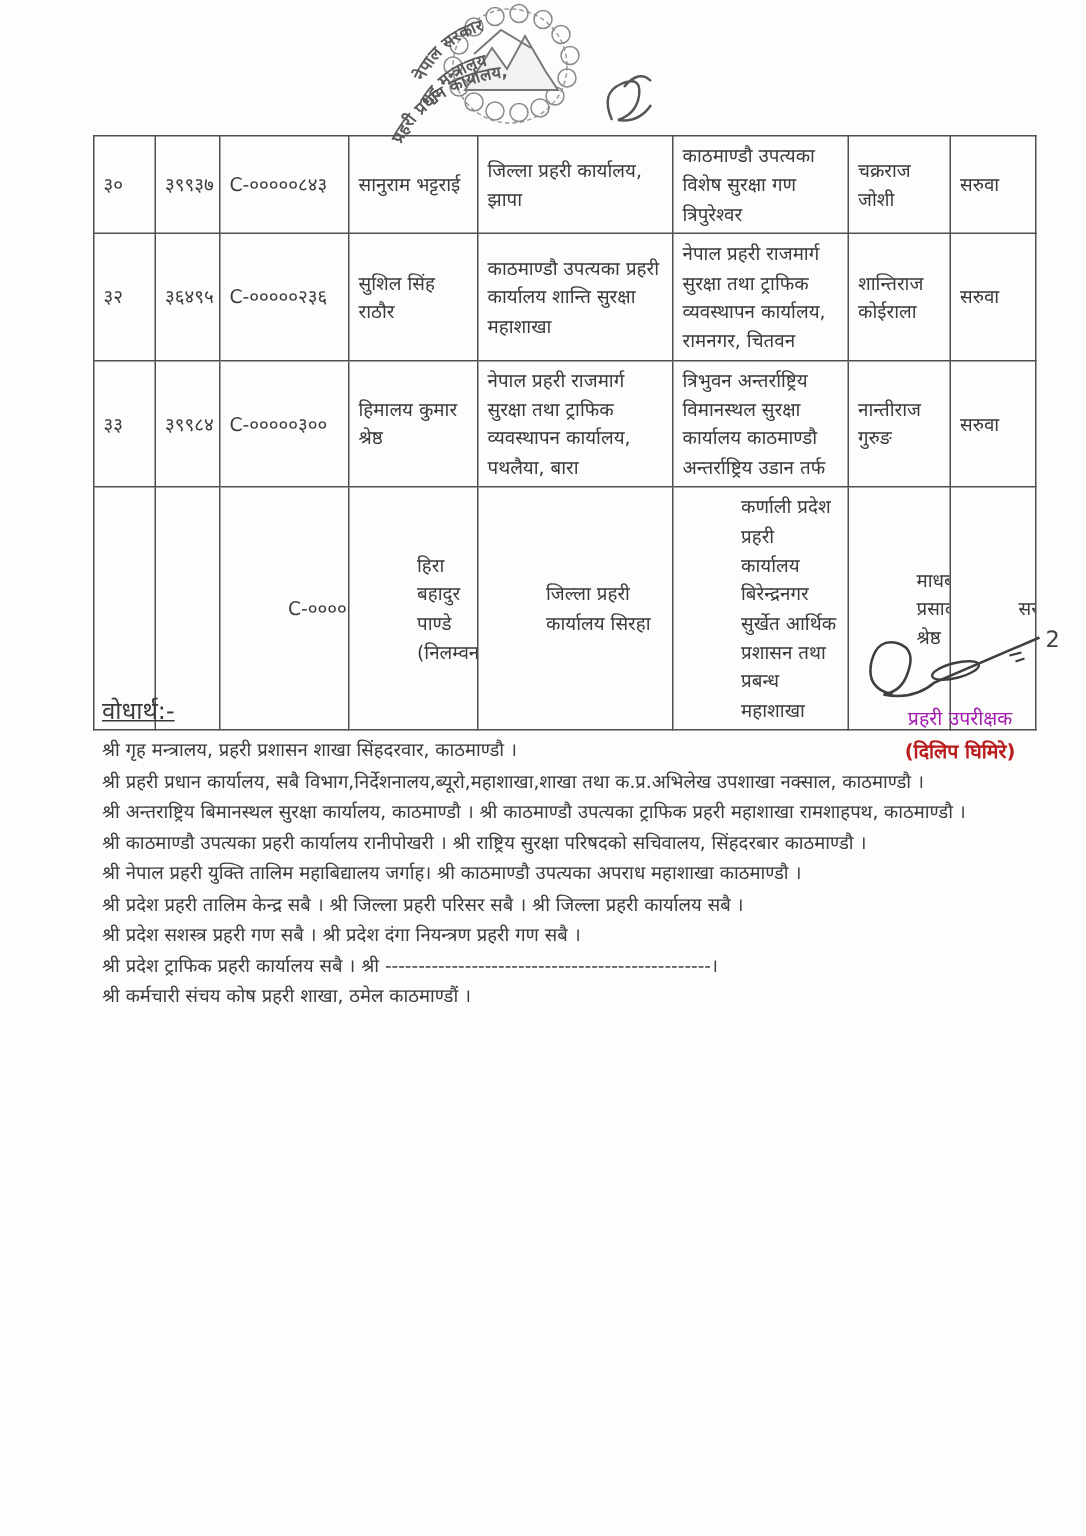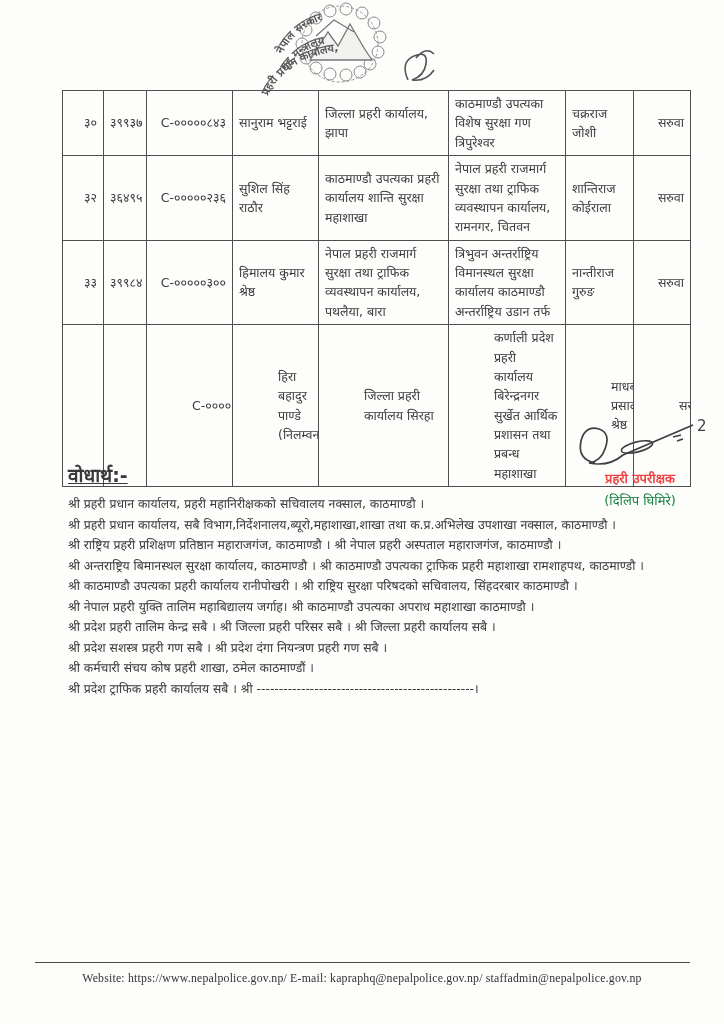--- a/index.html
+++ b/index.html
@@ -18,35 +18,35 @@
   .transfer-table{
     position:absolute;left:62px;top:90px;width:628px;
     border-collapse:collapse;table-layout:fixed;
     font-size:12.5px;line-height:1.55;color:#3a3a3a;
   }
   .transfer-table td{
     border:1px solid #4f4f4f;
     padding:3px 6px;vertical-align:middle;
     overflow:hidden;
   }
-  .transfer-table td.c{text-align:right;margin-top:28px;}
+  .transfer-table td.c{text-align:left;margin-top:28px;}
   .transfer-table tr:nth-child(1) td{height:48px;}
   .transfer-table tr:nth-child(2) td{height:46px;}
   .transfer-table tr:nth-child(3) td{height:72px;}
   .transfer-table tr:nth-child(4) td{height:67px;padding-left:45px;}
   .transfer-table tr:nth-child(5) td{height:84px;vertical-align:top;padding-top:6px;}
   
   .bodartha{position:absolute;left:68px;top:462px;width:560px;font-size:12.3px;color:#3a3a3a;}
-  .bodartha-title{font-weight:bold;text-decoration:underline;font-size:19px;margin-bottom:6px;}
+  .bodartha-title{font-weight:normal;text-decoration:underline;font-size:16px;margin-bottom:6px;}
   .bodartha-line{line-height:20.5px;white-space:nowrap;}
   
   .sig-block{position:absolute;left:560px;top:415px;width:160px;text-align:center;}
   .sig-scribble{display:block;margin:0 auto;}
-  .sig-title{font-size:13px;font-weight:bold;color:#ef4444;margin-top:-6px;}
-  .sig-name{font-size:13px;font-weight:normal;color:#15803d;margin-top:4px;}
+  .sig-title{font-size:13px;font-weight:normal;color:#a21caf;margin-top:-6px;}
+  .sig-name{font-size:13px;font-weight:bold;color:#b91c1c;margin-top:4px;}
   
   .footer{position:absolute;left:0;top:962px;width:724px;}
   .footer-rule{border:none;border-top:1.6px solid #4a4a4a;width:655px;margin:0 0 0 35px;}
   .footer-text{
     font-family:"Liberation Serif","DejaVu Serif",serif;
     font-size:11.8px;color:#333;text-align:center;margin-top:8px;
     letter-spacing:.2px;
   }
 </style>
 </head>
@@ -157,30 +157,25 @@
       <ellipse cx="72" cy="32" rx="16" ry="5" transform="rotate(-14 72 32)" stroke="#3f3f3f" fill="none" stroke-width="1.6"></ellipse>
       <path d="M 108,22 l 8,-2 m -4,6 l 6,-2" stroke="#3f3f3f" fill="none" stroke-width="1.4"></path>
       <text x="132" y="16" font-size="15" fill="#3f3f3f">2</text>
     </svg>
     <div class="sig-title">प्रहरी उपरीक्षक</div>
     <div class="sig-name">(दिलिप घिमिरे)</div>
   </div>
 
   <div class="bodartha">
     <div class="bodartha-title">वोधार्थ:-</div>
-    <div class="bodartha-line">श्री प्रहरी प्रधान कार्यालय, प्रहरी महानिरीक्षकको सचिवालय नक्साल, काठमाण्डौ ।</div>
+    <div class="bodartha-line">श्री गृह मन्त्रालय, प्रहरी प्रशासन शाखा सिंहदरवार, काठमाण्डौ ।</div>
     <div class="bodartha-line">श्री प्रहरी प्रधान कार्यालय, सबै विभाग,निर्देशनालय,ब्यूरो,महाशाखा,शाखा तथा क.प्र.अभिलेख उपशाखा नक्साल, काठमाण्डौ ।</div>
-    <div class="bodartha-line">श्री राष्ट्रिय प्रहरी प्रशिक्षण प्रतिष्ठान महाराजगंज, काठमाण्डौ । श्री नेपाल प्रहरी अस्पताल महाराजगंज, काठमाण्डौ ।</div>
     <div class="bodartha-line">श्री अन्तराष्ट्रिय बिमानस्थल सुरक्षा कार्यालय, काठमाण्डौ । श्री काठमाण्डौ उपत्यका ट्राफिक प्रहरी महाशाखा रामशाहपथ, काठमाण्डौ ।</div>
     <div class="bodartha-line">श्री काठमाण्डौ उपत्यका प्रहरी कार्यालय रानीपोखरी । श्री राष्ट्रिय सुरक्षा परिषदको सचिवालय, सिंहदरबार काठमाण्डौ ।</div>
     <div class="bodartha-line">श्री नेपाल प्रहरी युक्ति तालिम महाबिद्यालय जर्गाह। श्री काठमाण्डौ उपत्यका अपराध महाशाखा काठमाण्डौ ।</div>
     <div class="bodartha-line">श्री प्रदेश प्रहरी तालिम केन्द्र सबै । श्री जिल्ला प्रहरी परिसर सबै । श्री  जिल्ला प्रहरी कार्यालय सबै ।</div>
     <div class="bodartha-line">श्री प्रदेश सशस्त्र प्रहरी गण सबै । श्री प्रदेश दंगा नियन्त्रण प्रहरी गण सबै ।</div>
+    <div class="bodartha-line">श्री प्रदेश ट्राफिक प्रहरी कार्यालय सबै । श्री -------------------------------------------------।</div>
     <div class="bodartha-line">श्री कर्मचारी संचय कोष प्रहरी शाखा, ठमेल काठमाण्डौं ।</div>
-    <div class="bodartha-line">श्री प्रदेश ट्राफिक प्रहरी कार्यालय सबै । श्री -------------------------------------------------।</div>
   </div>
 
-  <div class="footer">
-    <hr class="footer-rule">
-    <div class="footer-text">Website: https://www.nepalpolice.gov.np/ E-mail: kapraphq@nepalpolice.gov.np/ staffadmin@nepalpolice.gov.np</div>
-  </div>
 
 </div>
 
 </body></html>

